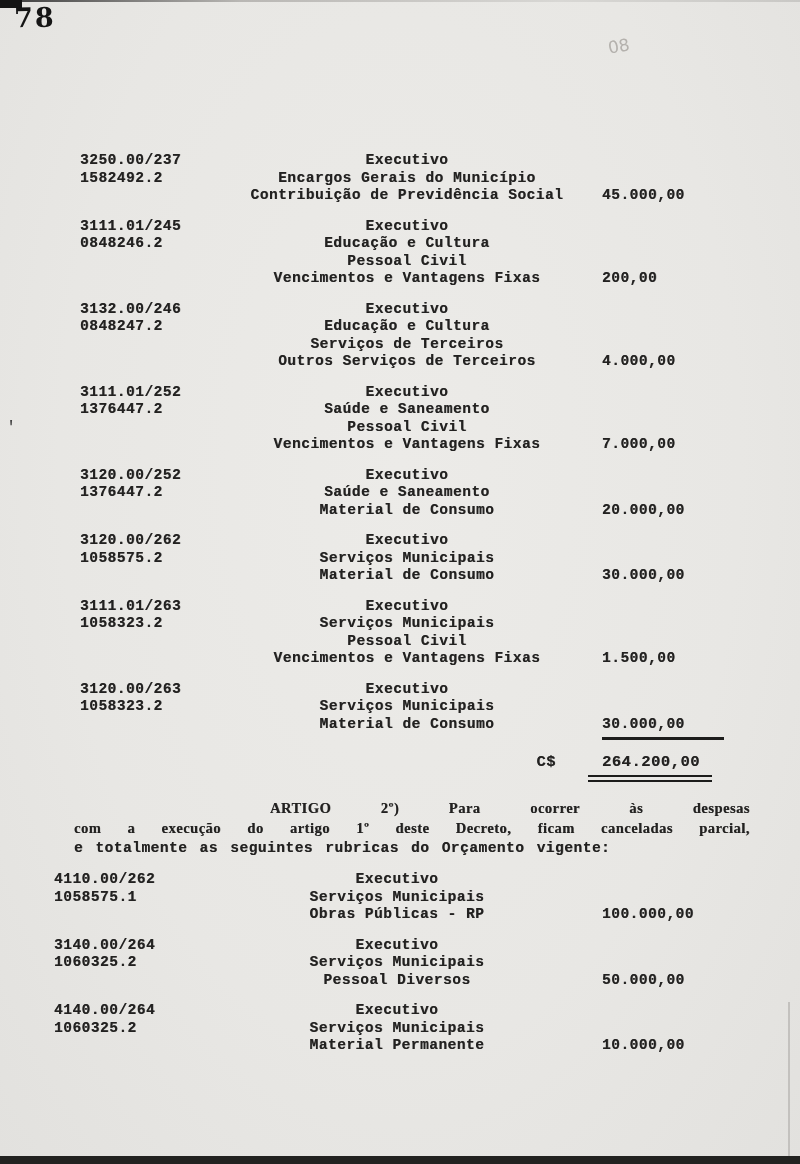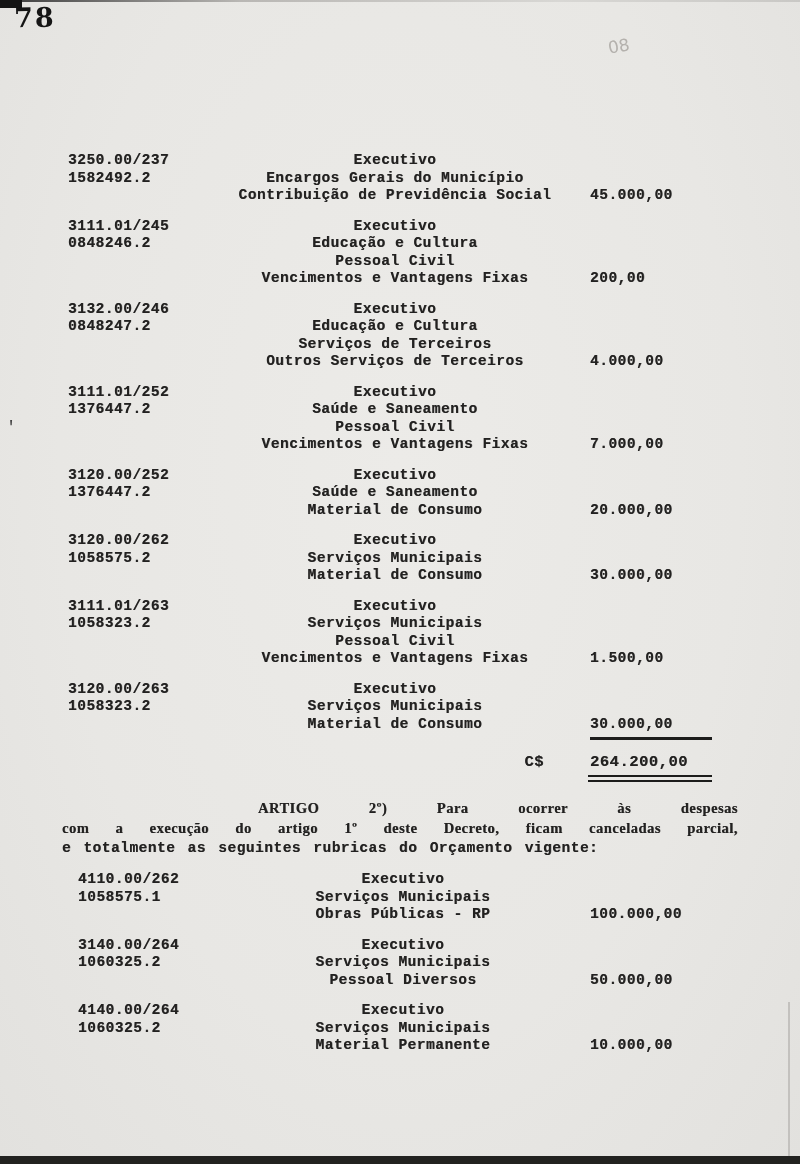--- a/index.html
+++ b/index.html
@@ -33,28 +33,29 @@
     font-family:"DejaVu Sans","Liberation Sans",sans-serif;
   }
   .margin-tick{position:absolute;top:418px;left:6px;font-size:17px;color:#3c3c3c;}
 
   
   .content{
     position:absolute;top:152px;left:0;right:0;
     font-size:14.5px;font-weight:700;letter-spacing:0.5px;
     color:#222120;
     text-shadow:0.4px 0.3px 0.6px rgba(25,25,25,0.55);
+    padding-left:12px;
   }
   .sec{display:block;}
   .sec1{margin-left:68px;width:644px;}
   .sec2{margin-left:42px;width:670px;}
   .block{margin-bottom:13px;}
   .row{display:flex;align-items:baseline;line-height:17.5px;}
   .sec1 .code{flex:0 0 132px;}
-  .sec2 .code{flex:0 0 138px;margin-left:36px;}
+  .sec2 .code{flex:0 0 138px;}
   .desc{flex:1 1 auto;text-align:center;}
   .amt{flex:0 0 122px;text-align:left;white-space:nowrap;}
   .rule-under{border-bottom:3px solid #1d1d1c;padding-bottom:4px;}
 
   .total-row{
     margin-left:68px;width:644px;margin-top:6px;
     display:flex;justify-content:flex-end;align-items:baseline;
     line-height:18px;font-size:15.5px;
   }
   .total-cur{margin-right:46px;}

